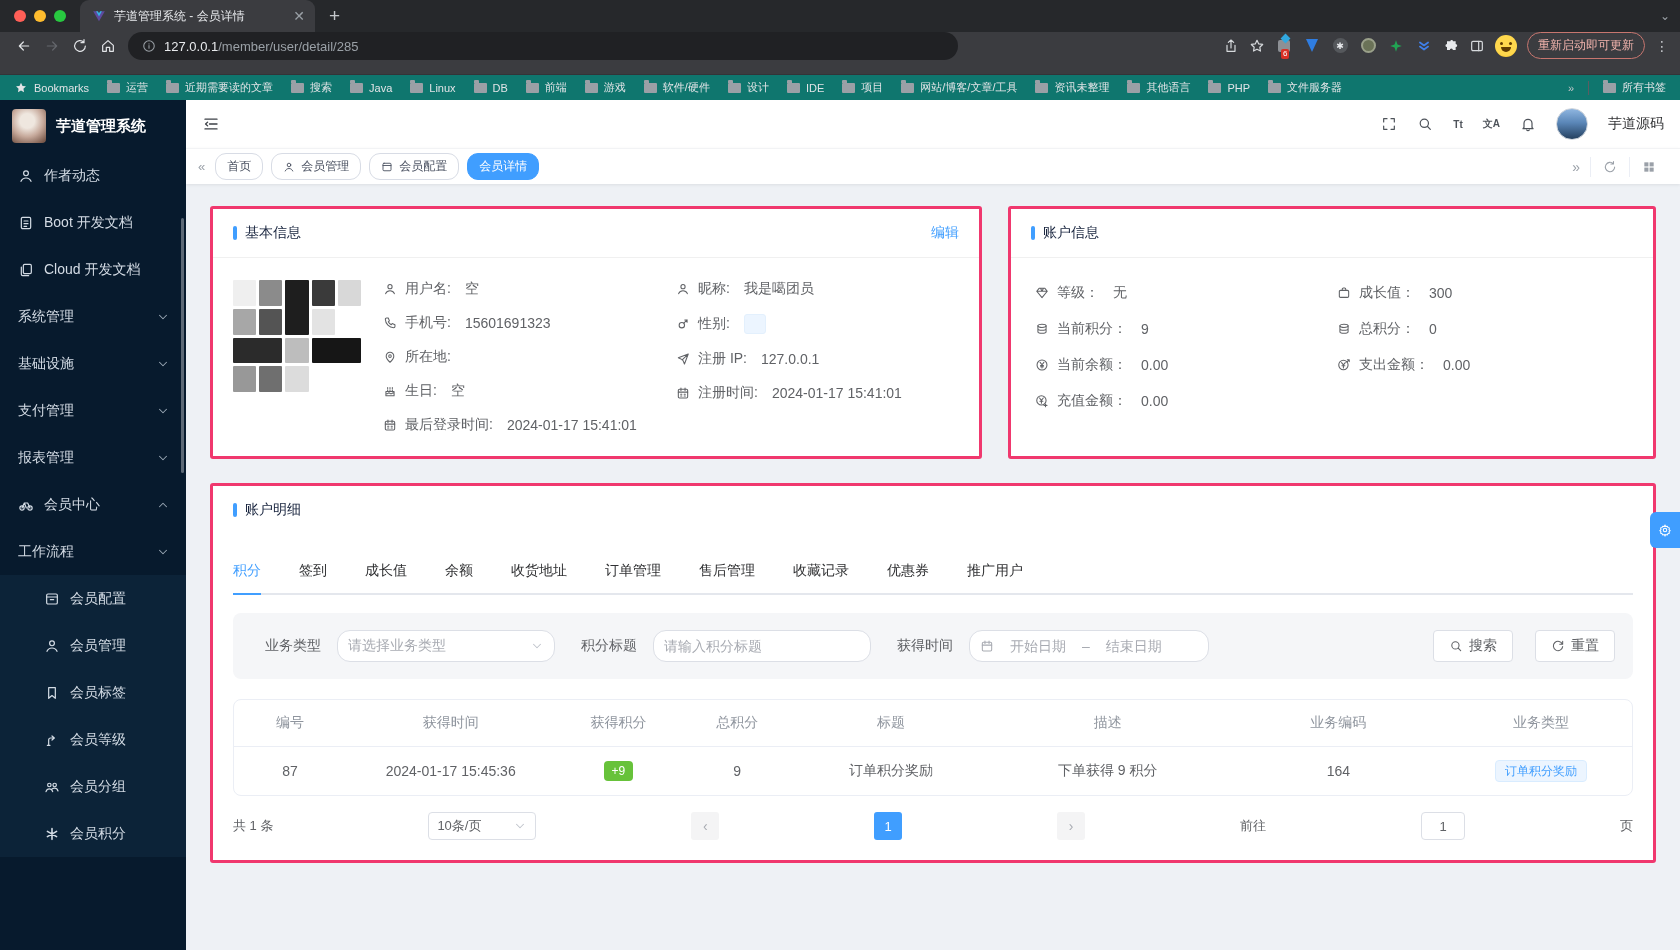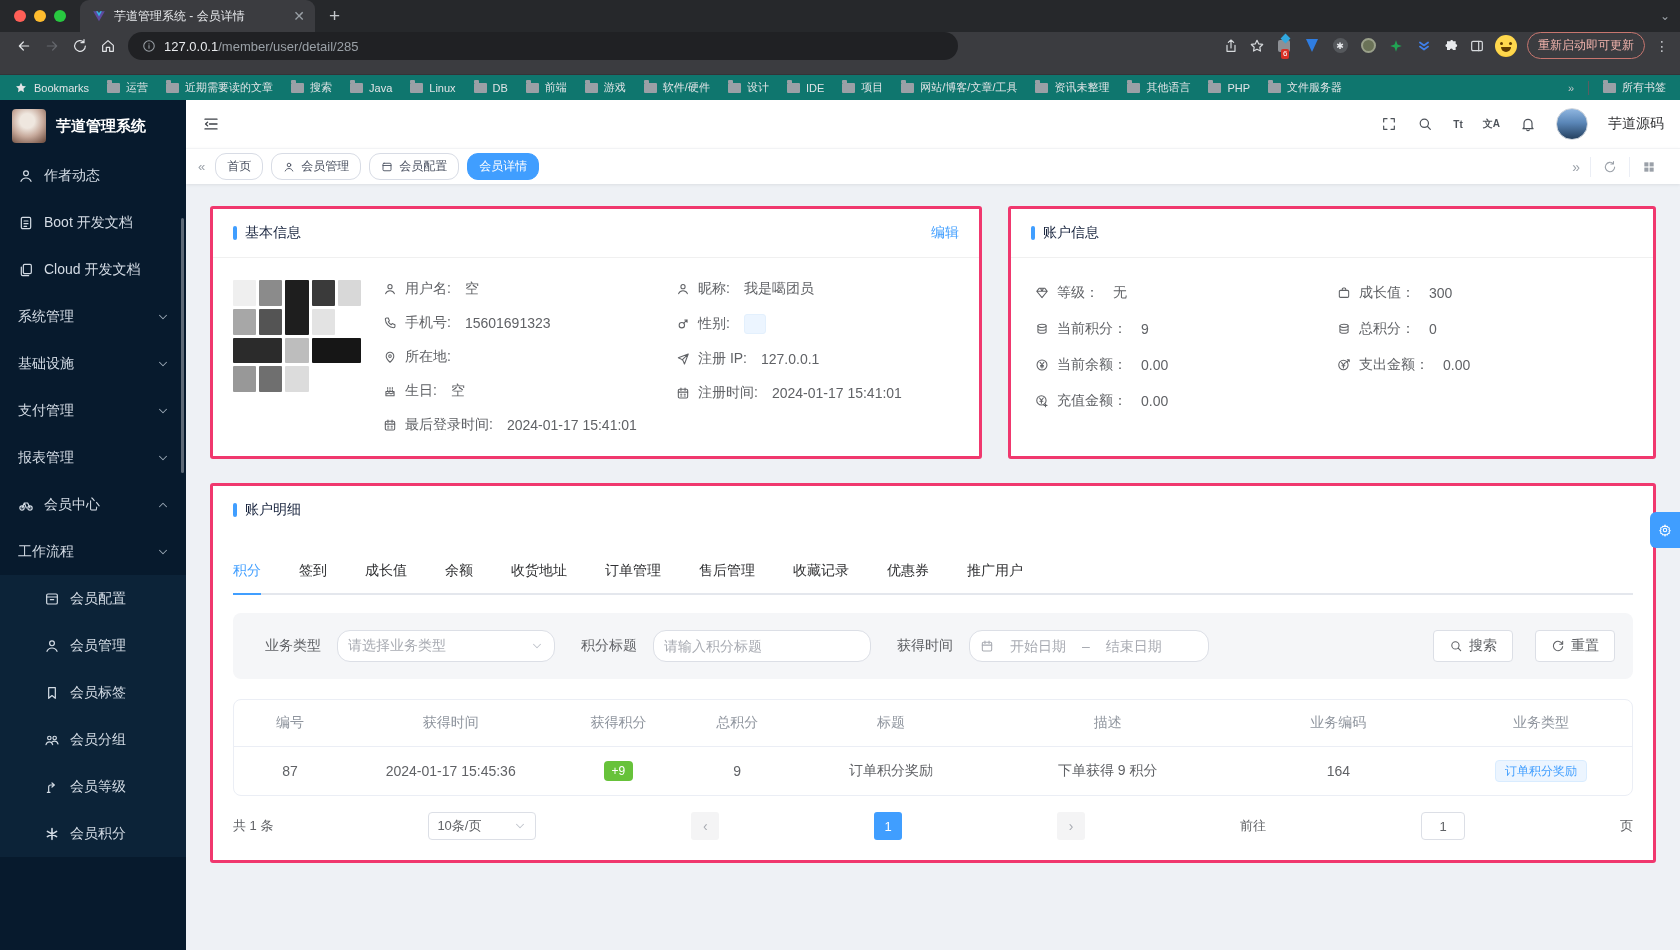--- a/index.html
+++ b/index.html
@@ -382,31 +382,31 @@
         <span>会员管理</span>
       </div>
       <div class="mi">
         <svg class="ic" viewBox="0 0 24 24">
             <path d="M7 4h10v16l-5-4.2L7 20z"></path>
           </svg>
         <span>会员标签</span>
       </div>
       <div class="mi">
         <svg class="ic" viewBox="0 0 24 24">
+            <path d="M7 20v-8a3 3 0 0 1 3-3h5M12 6l3.5 3L12 12M5 20h4"></path>
+          </svg>
+        <span>会员等级</span>
+      </div>
+      <div class="mi">
+        <svg class="ic" viewBox="0 0 24 24">
             <circle cx="8" cy="9" r="2.6"></circle>
             <circle cx="16" cy="9" r="2.6"></circle>
             <path d="M3 19c.9-2.8 2.8-4.2 5-4.2S12.1 16.2 13 19M11.8 15.2c1-.9 2.5-1.4 4.2-1.4 2.2 0 4.1 1.4 5 4.2"></path>
           </svg>
         <span>会员分组</span>
-      </div>
-      <div class="mi">
-        <svg class="ic" viewBox="0 0 24 24">
-            <path d="M7 20v-8a3 3 0 0 1 3-3h5M12 6l3.5 3L12 12M5 20h4"></path>
-          </svg>
-        <span>会员等级</span>
       </div>
       <div class="mi">
         <svg class="ic" viewBox="0 0 24 24" style="stroke-width:2.4">
             <path d="M12 4v16M5.1 8l13.8 8M18.9 8L5.1 16"></path>
           </svg>
         <span>会员积分</span>
       </div>
     </div>
     <span class="side-scroll"></span>
   </aside>

